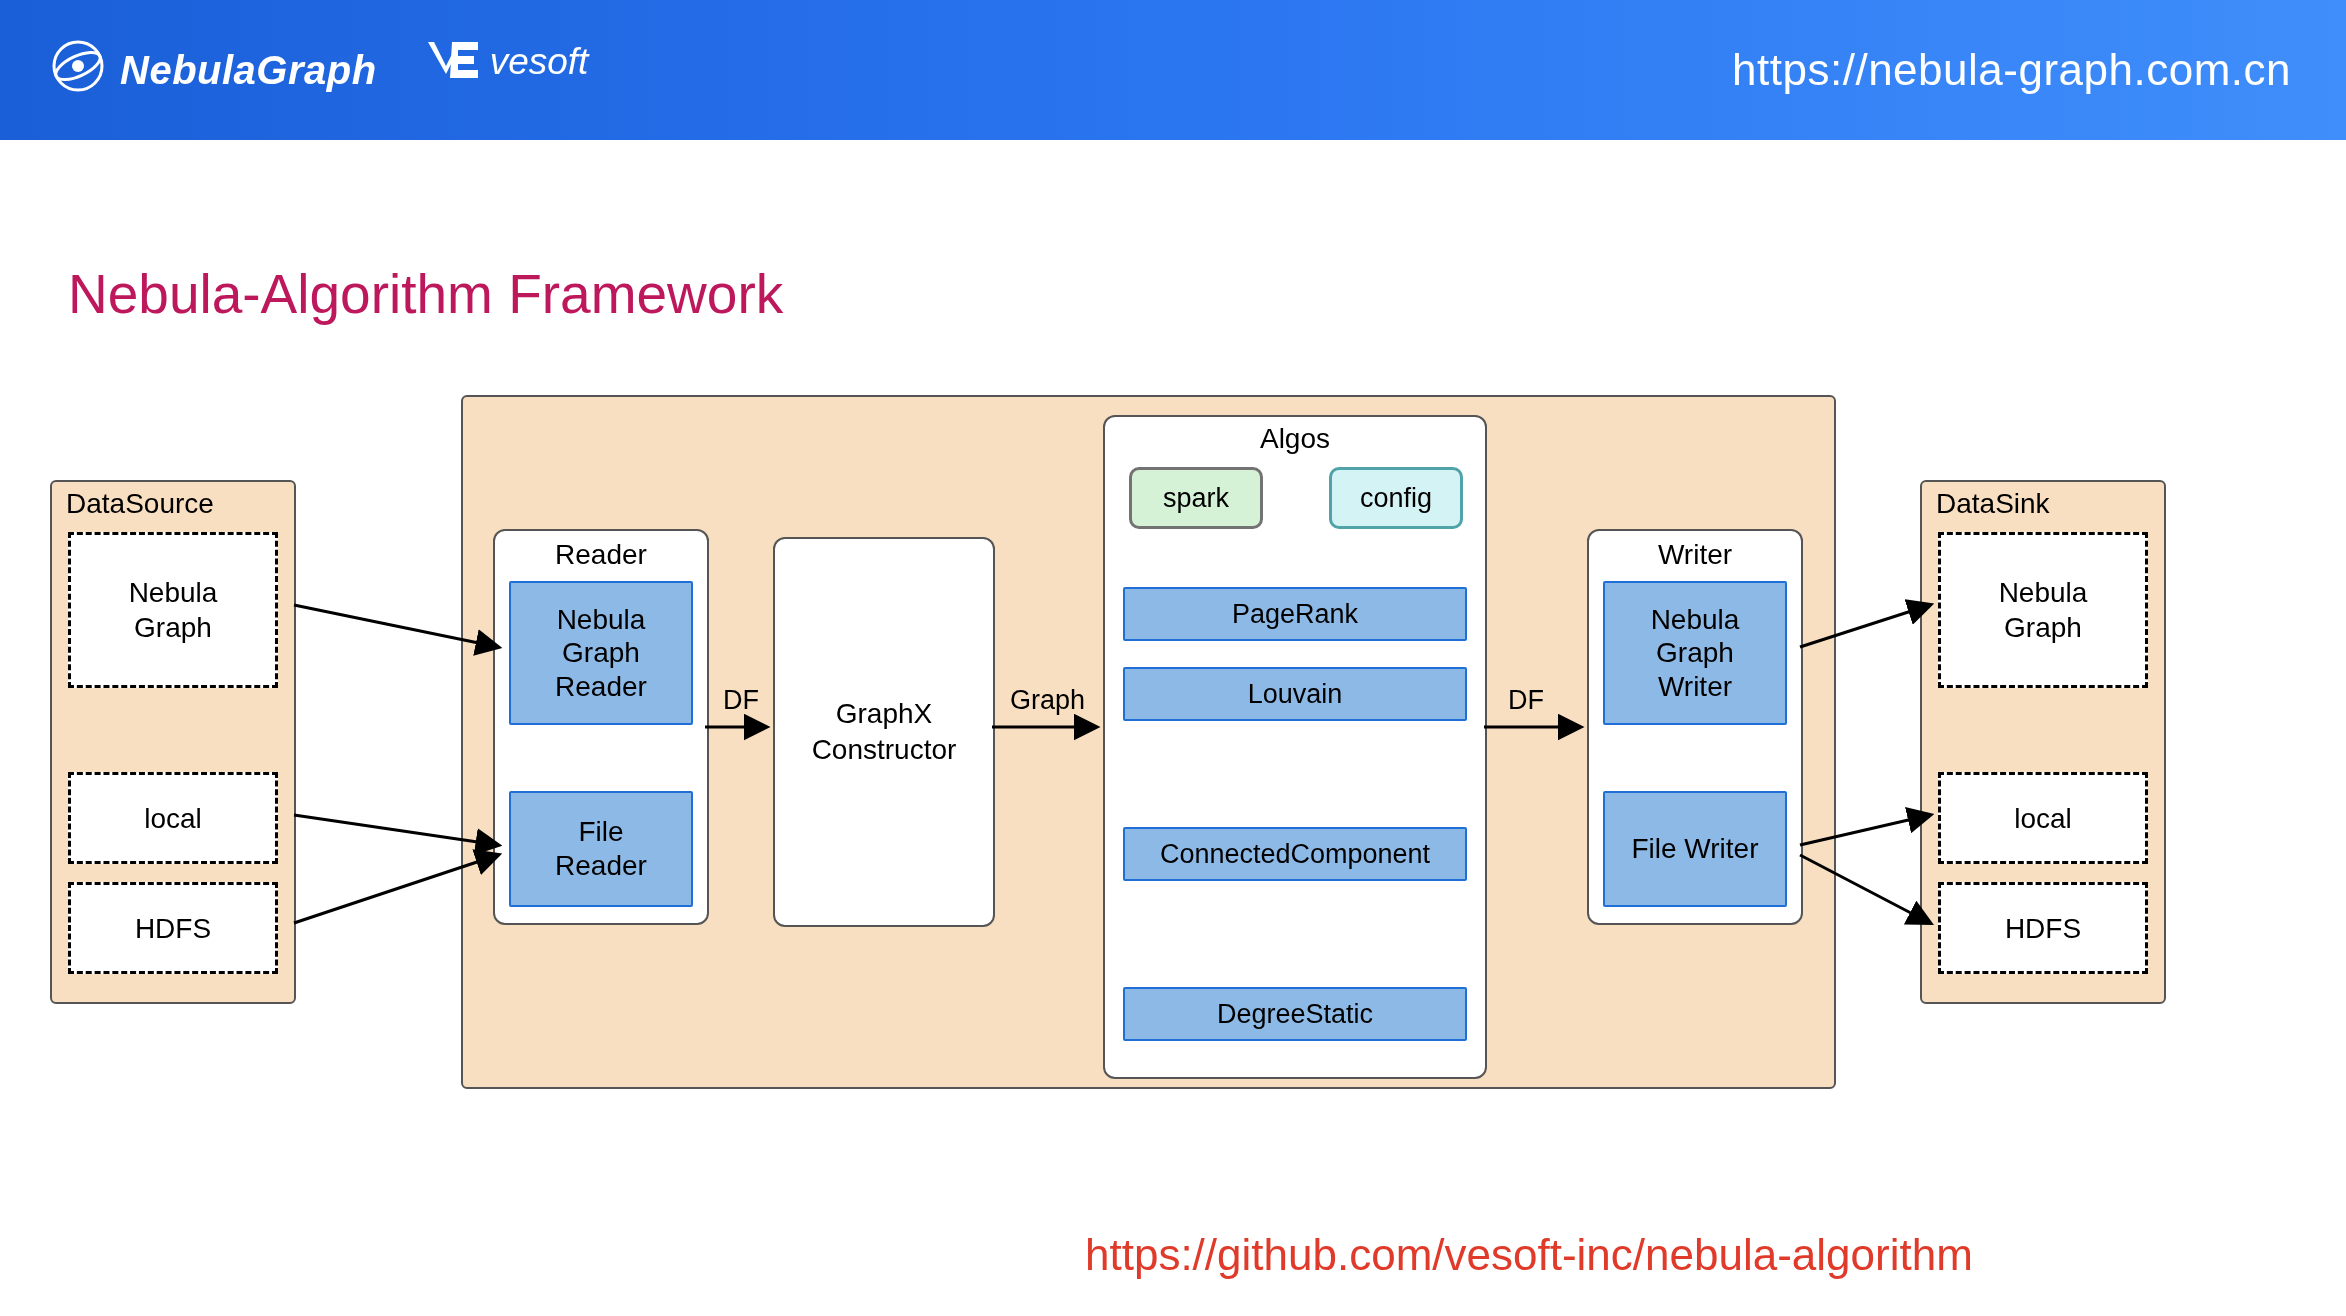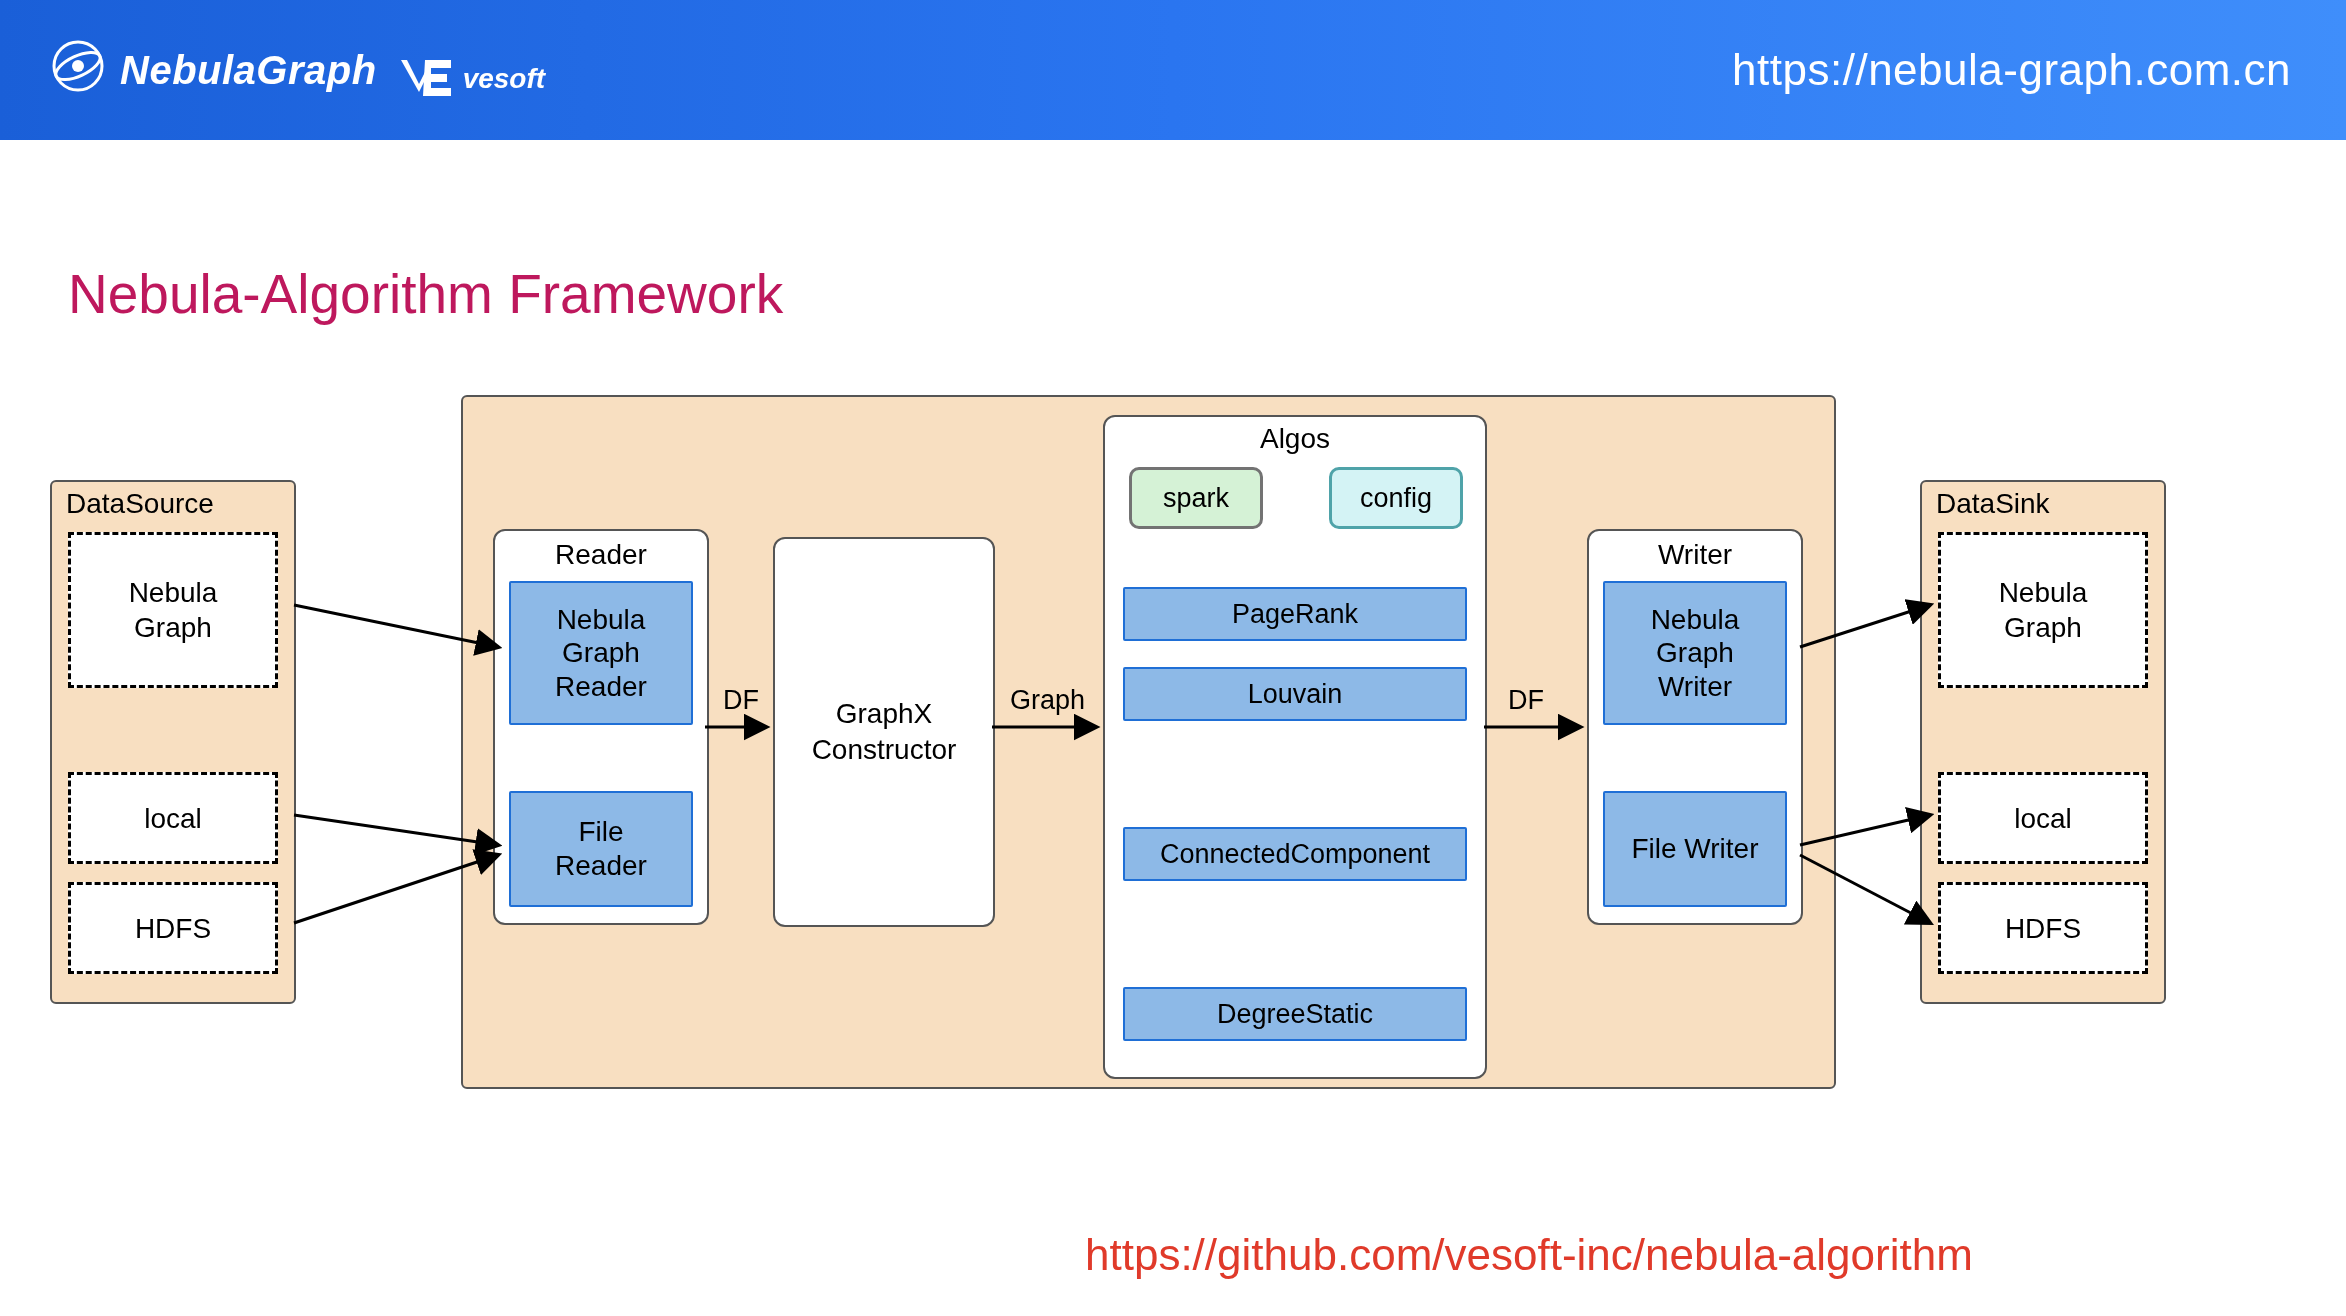--- a/index.html
+++ b/index.html
@@ -1,19 +1,19 @@
 <!DOCTYPE html>
 <html><head>
 <meta charset="utf-8">
 <style>
 html,body{margin:0;padding:0;width:2346px;height:1316px;font-family:Arial,Helvetica,sans-serif;background:#fff;overflow:hidden}
 .header{position:absolute;left:0;top:0;width:100%;height:140px;background:linear-gradient(90deg,#1a5fd8 0%,#2a75f0 50%,#3f8efb 100%);display:flex;align-items:center;color:#fff}
-.logos{display:flex;align-items:flex-end;margin-left:50px;gap:22px}
+.logos{display:flex;align-items:flex-start;margin-left:50px;gap:49px}
 .nebula-logo{display:flex;align-items:center;gap:14px;font-size:40px;font-weight:700;font-style:italic;letter-spacing:.5px}
-.vesoft-logo{display:flex;align-items:center;gap:10px;font-size:28px;font-weight:700;font-style:italic}
+.vesoft-logo{display:flex;align-items:center;gap:10px;font-size:37px;font-weight:400;font-style:italic}
 .header-url{position:absolute;right:55px;font-size:44px;letter-spacing:.5px;color:#fff}
 .title{position:absolute;left:68px;top:262px;font-size:55px;color:#be185d}
 .canvas{position:absolute;left:50px;top:395px;width:2246px;height:690px}
 .panel{position:absolute;border:2px solid #555;background:#f8dfc1;border-radius:6px}
 .panel-label{position:absolute;left:14px;top:6px;font-size:28px;color:#000}
 .dashed{position:absolute;border:3px dashed #000;background:#fff;font-size:28px}
 .dashed .c{position:absolute;left:50%;top:50%;transform:translate(-50%,-50%);text-align:center;line-height:1.25}
 .inner-box{position:absolute;border:2px solid #555;background:#fff;border-radius:12px}
 .inner-label{position:absolute;left:50%;top:8px;transform:translateX(-50%);font-size:28px;color:#000}
 .blue{position:absolute;border:2px solid #1f6fd6;background:#8db9e7;text-align:center;color:#000;display:flex;align-items:center;justify-content:center;line-height:1.2;border-radius:2px;font-size:28px}

